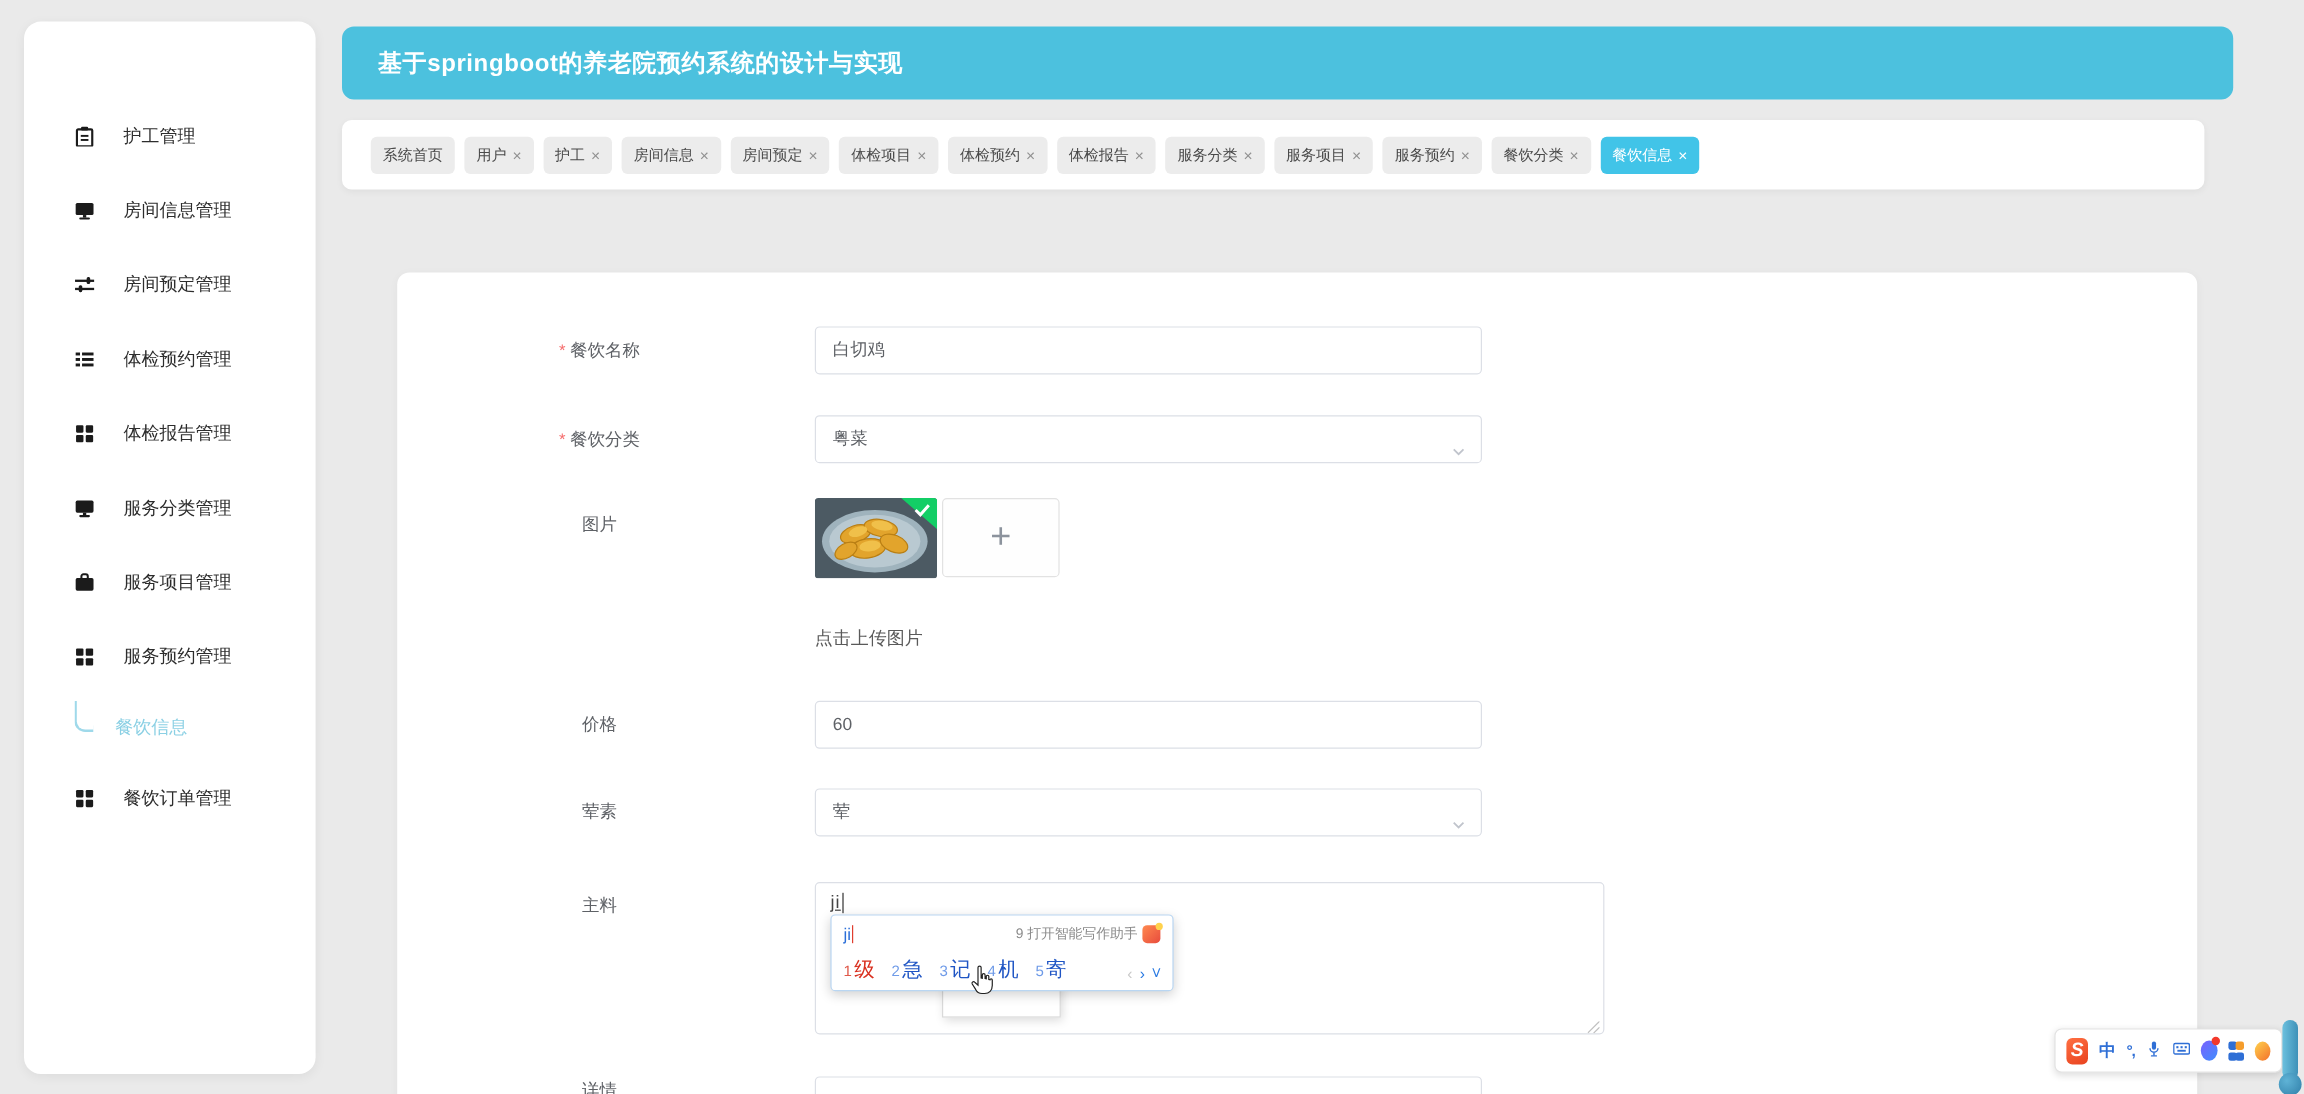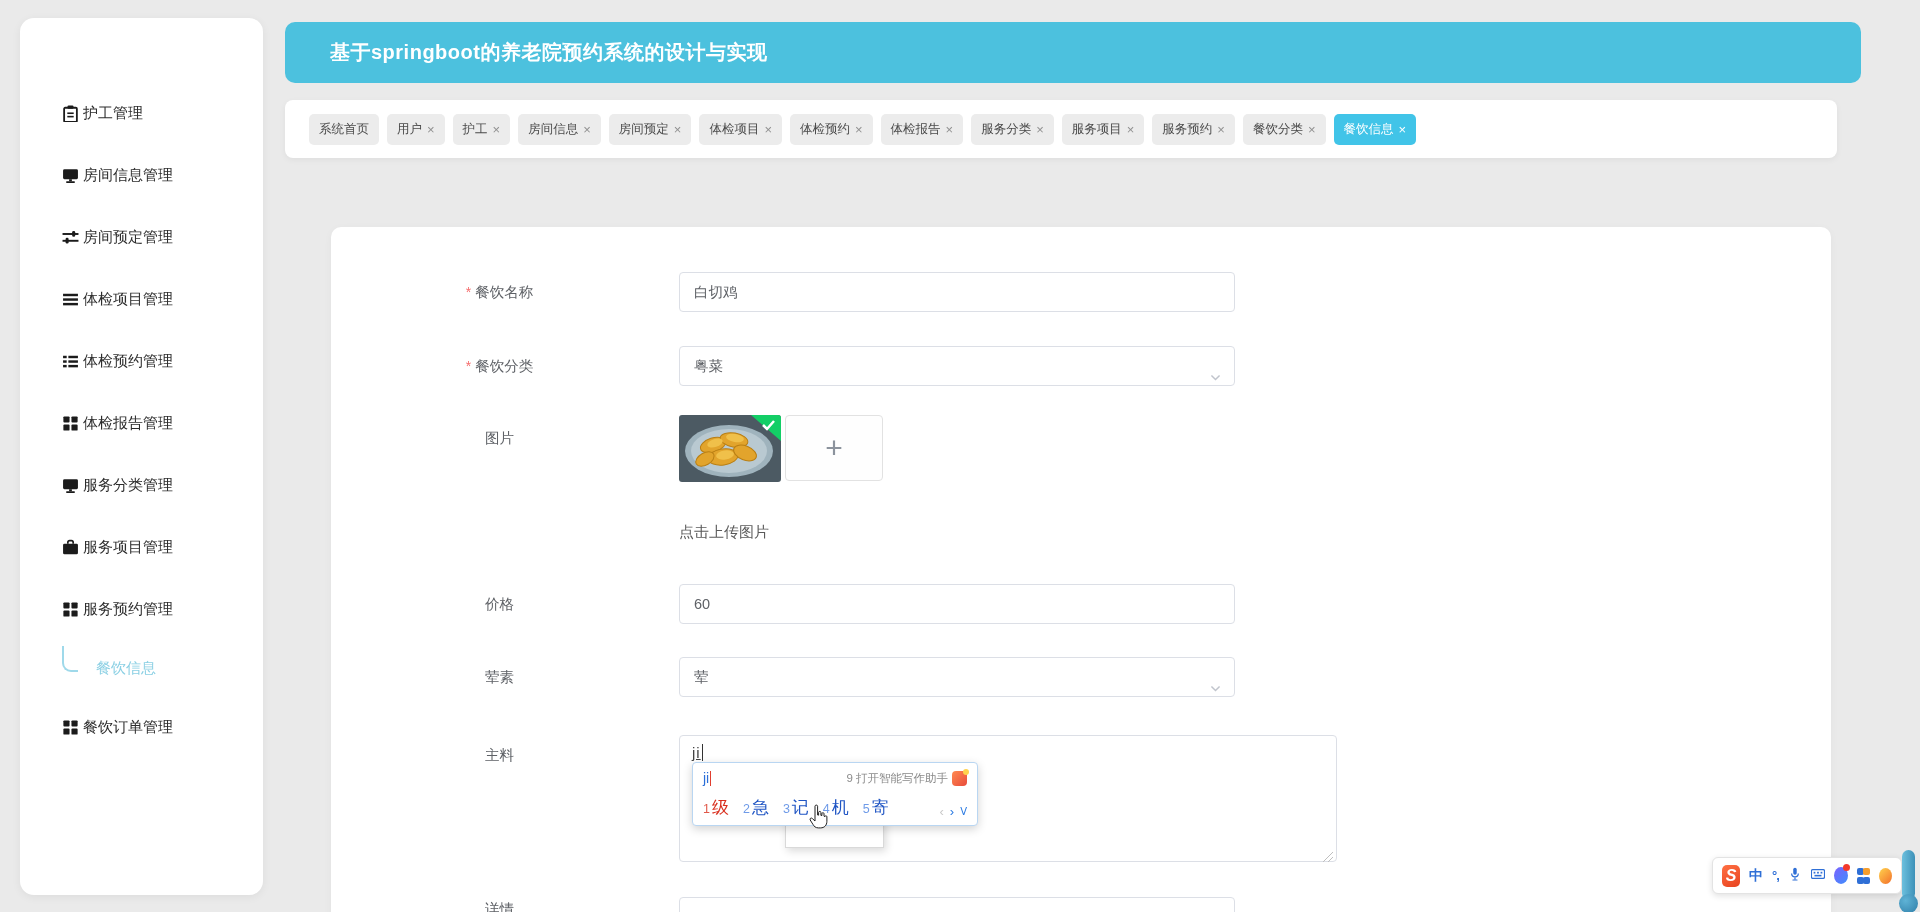--- a/index.html
+++ b/index.html
@@ -3,36 +3,36 @@
 <meta charset="utf-8">
 <style>
   * { margin:0; padding:0; box-sizing:border-box; }
   html,body { width:1920px; height:912px; overflow:hidden; }
   body { background:#eaeaea; font-family:"Liberation Sans","DejaVu Sans",sans-serif; color:#333; position:relative; }
 
   
   .sidebar { position:absolute; left:20px; top:18px; width:243px; height:877px;
              background:#fff; border-radius:14px; box-shadow:0 2px 10px rgba(0,0,0,.06); }
   .side-list { position:absolute; top:64px; left:0; right:0; }
-  .side-item { height:62px; display:flex; align-items:center; gap:4px; padding-left:42px;
+  .side-item { height:62px; display:flex; align-items:center; gap:24px; padding-left:42px;
                font-size:15px; color:#2d2d2d; cursor:pointer; }
   .side-item .s-icon { width:17px; height:17px; display:inline-flex; color:#1b1b1b; flex:0 0 17px; }
   .side-item .s-icon svg { width:100%; height:100%; }
   .side-item.active { background:#57c5e1; color:#fff; height:54px; margin:4px 11px 4px 13px;
                       border-radius:27px; padding-left:29px; }
   .side-item.active .s-icon { color:#fff; }
   .side-item.sub { height:56px; color:#8bd0e4; padding-left:76px; position:relative; font-size:15px; }
   .side-item.sub .connector { position:absolute; left:42px; top:6px; width:16px; height:26px;
                               border-left:2px solid #9fd9ea; border-bottom:2px solid #9fd9ea;
                               border-bottom-left-radius:9px; }
 
   
   .topbar { position:absolute; left:285px; top:22px; width:1576px; height:61px;
             background:#4cc1de; border-radius:10px; display:flex; align-items:center; }
-  .topbar .title { margin-left:45px; color:#fff; font-size:20px; font-weight:bold; letter-spacing:.5px; }
+  .topbar .title { margin-left:30px; color:#fff; font-size:20px; font-weight:bold; letter-spacing:.5px; }
   .topbar .nav { position:absolute; right:24px; display:flex; gap:16px; }
   .topbar .nav span { color:#fff; font-size:15px; cursor:pointer; white-space:nowrap; }
 
   
   .tabstrip { position:absolute; left:285px; top:100px; width:1552px; height:58px; background:#fff;
               border-radius:8px; box-shadow:0 2px 6px rgba(0,0,0,.05); display:flex; align-items:center; }
   .tabs { display:flex; gap:8px; margin-left:24px; }
   .tab { height:31px; padding:0 10px; background:#ececec; border-radius:5px; display:flex;
          align-items:center; gap:5px; font-size:12.5px; color:#4a4a4a; cursor:pointer; white-space:nowrap; }
   .tab .x { font-size:13px; color:#909090; line-height:1; }
@@ -152,31 +152,20 @@
             <rect x="9.6" y="1.8" width="2.8" height="5.4" rx="1.2"></rect>
             <rect x="3.4" y="8.2" width="2.8" height="5.4" rx="1.2"></rect>
           </svg>
         </span>
         <span>房间预定管理</span>
       </div>
       <div class="side-item">
 
         <span class="s-icon">
           <svg viewBox="0 0 16 16" fill="currentColor">
-            <rect x="1" y="2.6" width="14" height="2.3"></rect>
-            <rect x="1" y="6.9" width="14" height="2.3"></rect>
-            <rect x="1" y="11.2" width="14" height="2.3"></rect>
-          </svg>
-        </span>
-        <span>体检项目管理</span>
-      </div>
-      <div class="side-item">
-
-        <span class="s-icon">
-          <svg viewBox="0 0 16 16" fill="currentColor">
             <rect x="1" y="2.6" width="3.4" height="2.3"></rect>
             <rect x="6" y="2.6" width="9" height="2.3"></rect>
             <rect x="1" y="6.9" width="3.4" height="2.3"></rect>
             <rect x="6" y="6.9" width="9" height="2.3"></rect>
             <rect x="1" y="11.2" width="3.4" height="2.3"></rect>
             <rect x="6" y="11.2" width="9" height="2.3"></rect>
           </svg>
         </span>
         <span>体检预约管理</span>
       </div>

